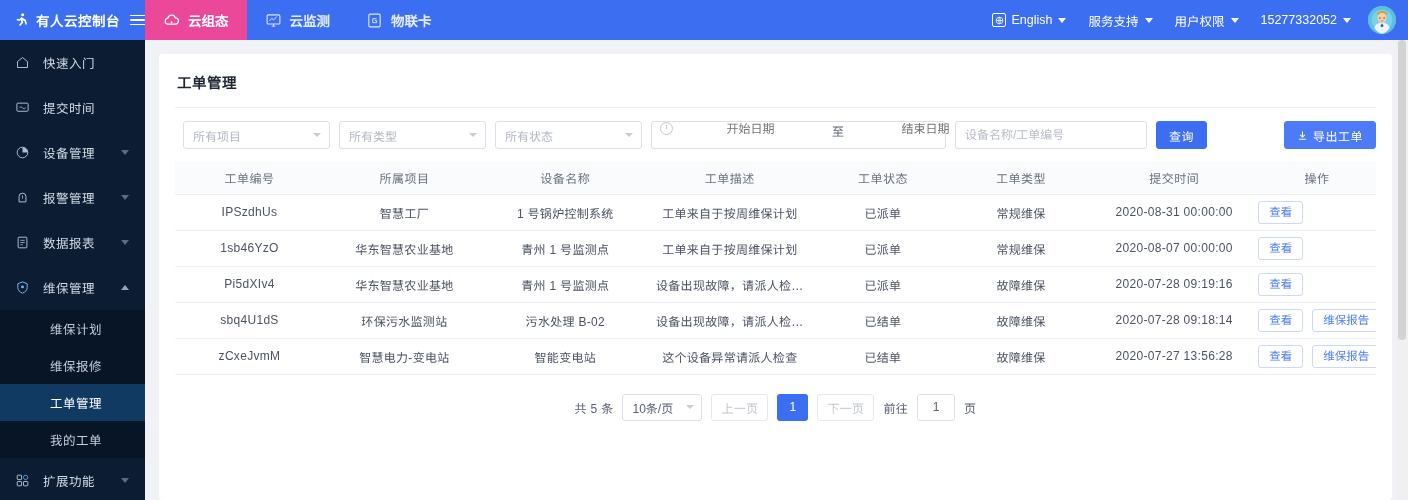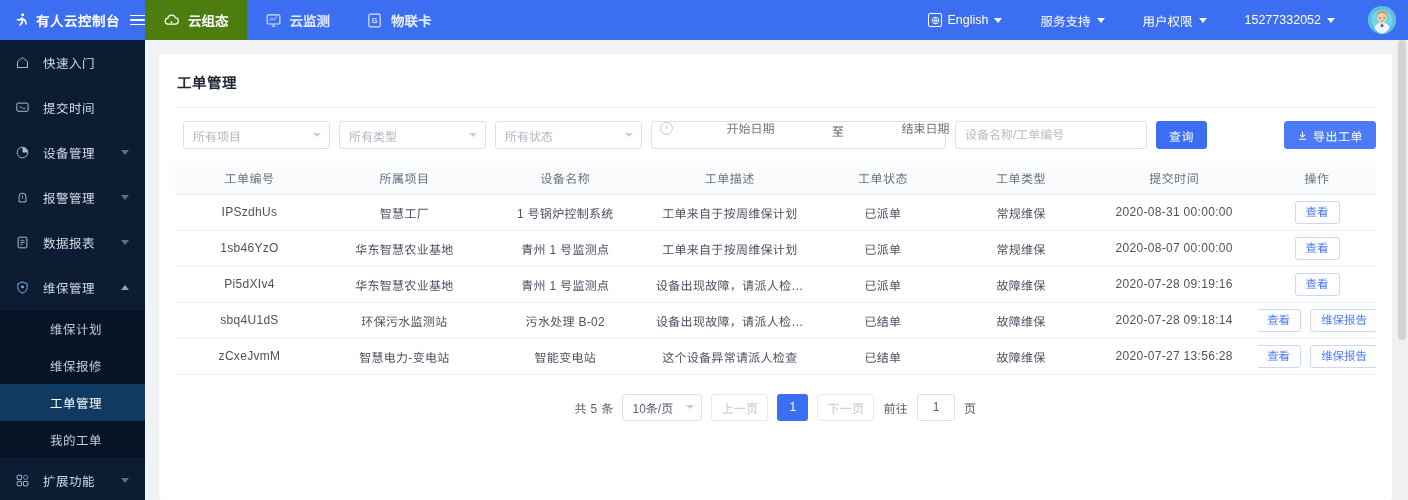--- a/index.html
+++ b/index.html
@@ -31,26 +31,26 @@
   .hamburger { display: flex; flex-direction: column; gap: 3px; margin-left: 3px; cursor: pointer; }
   .hamburger span { display: block; width: 15px; height: 1.6px; background: #fff; border-radius: 1px; }
 
   .topnav { display: flex; align-items: stretch; }
   .topnav-item {
     display: flex; align-items: center; gap: 8px;
     padding: 0 18px;
     font-size: 13.5px; font-weight: bold;
     color: #e4ecff; cursor: pointer; white-space: nowrap;
   }
-  .topnav-item.active { background: #4d7c0f; color: #ffffff; }
+  .topnav-item.active { background: #ec4899; color: #ffffff; }
   .topnav-item svg { display: block; }
 
   .topright {
     margin-left: auto; display: flex; align-items: center;
-    gap: 16px; padding-right: 12px;
+    gap: 0px; padding-right: 12px;
   }
   .tr-item {
     display: flex; align-items: center; gap: 5px;
     font-size: 12.5px; color: #ffffff; cursor: pointer; padding: 0 11px;
     white-space: nowrap;
   }
   .caret-d {
     width: 0; height: 0; border-left: 4.5px solid transparent;
     border-right: 4.5px solid transparent; border-top: 5px solid #fff;
     margin-left: 1px;
@@ -174,21 +174,21 @@
     height: 33px; text-align: center; letter-spacing: .5px;
     border-bottom: 1px solid #eceef2;
   }
   table.wo tbody td {
     height: 36px; font-size: 12px; color: #4b5261; text-align: center;
     border-bottom: 1px solid #f0f1f4; letter-spacing: .3px;
     overflow: hidden; text-overflow: ellipsis; white-space: nowrap;
   }
   .st-green { color: #52c41a; }
   .st-plain { color: #4b5261; }
-  .ops { display: flex; align-items: center; justify-content: center; gap: 9px; }
+  .ops { display: flex; align-items: center; gap: 9px; }
   .btn-ghost {
     height: 23px; border: 1px solid #cdd8f5; border-radius: 3px; background: #fff;
     color: #4c7bf5; font-size: 11.5px; padding: 0 10px; cursor: pointer;
     font-family: inherit; white-space: nowrap; line-height: 21px;
   }
 
   
   .pager {
     display: flex; align-items: center; justify-content: center;
     gap: 9px; padding-top: 19px; font-size: 12px; color: #5a6272;

